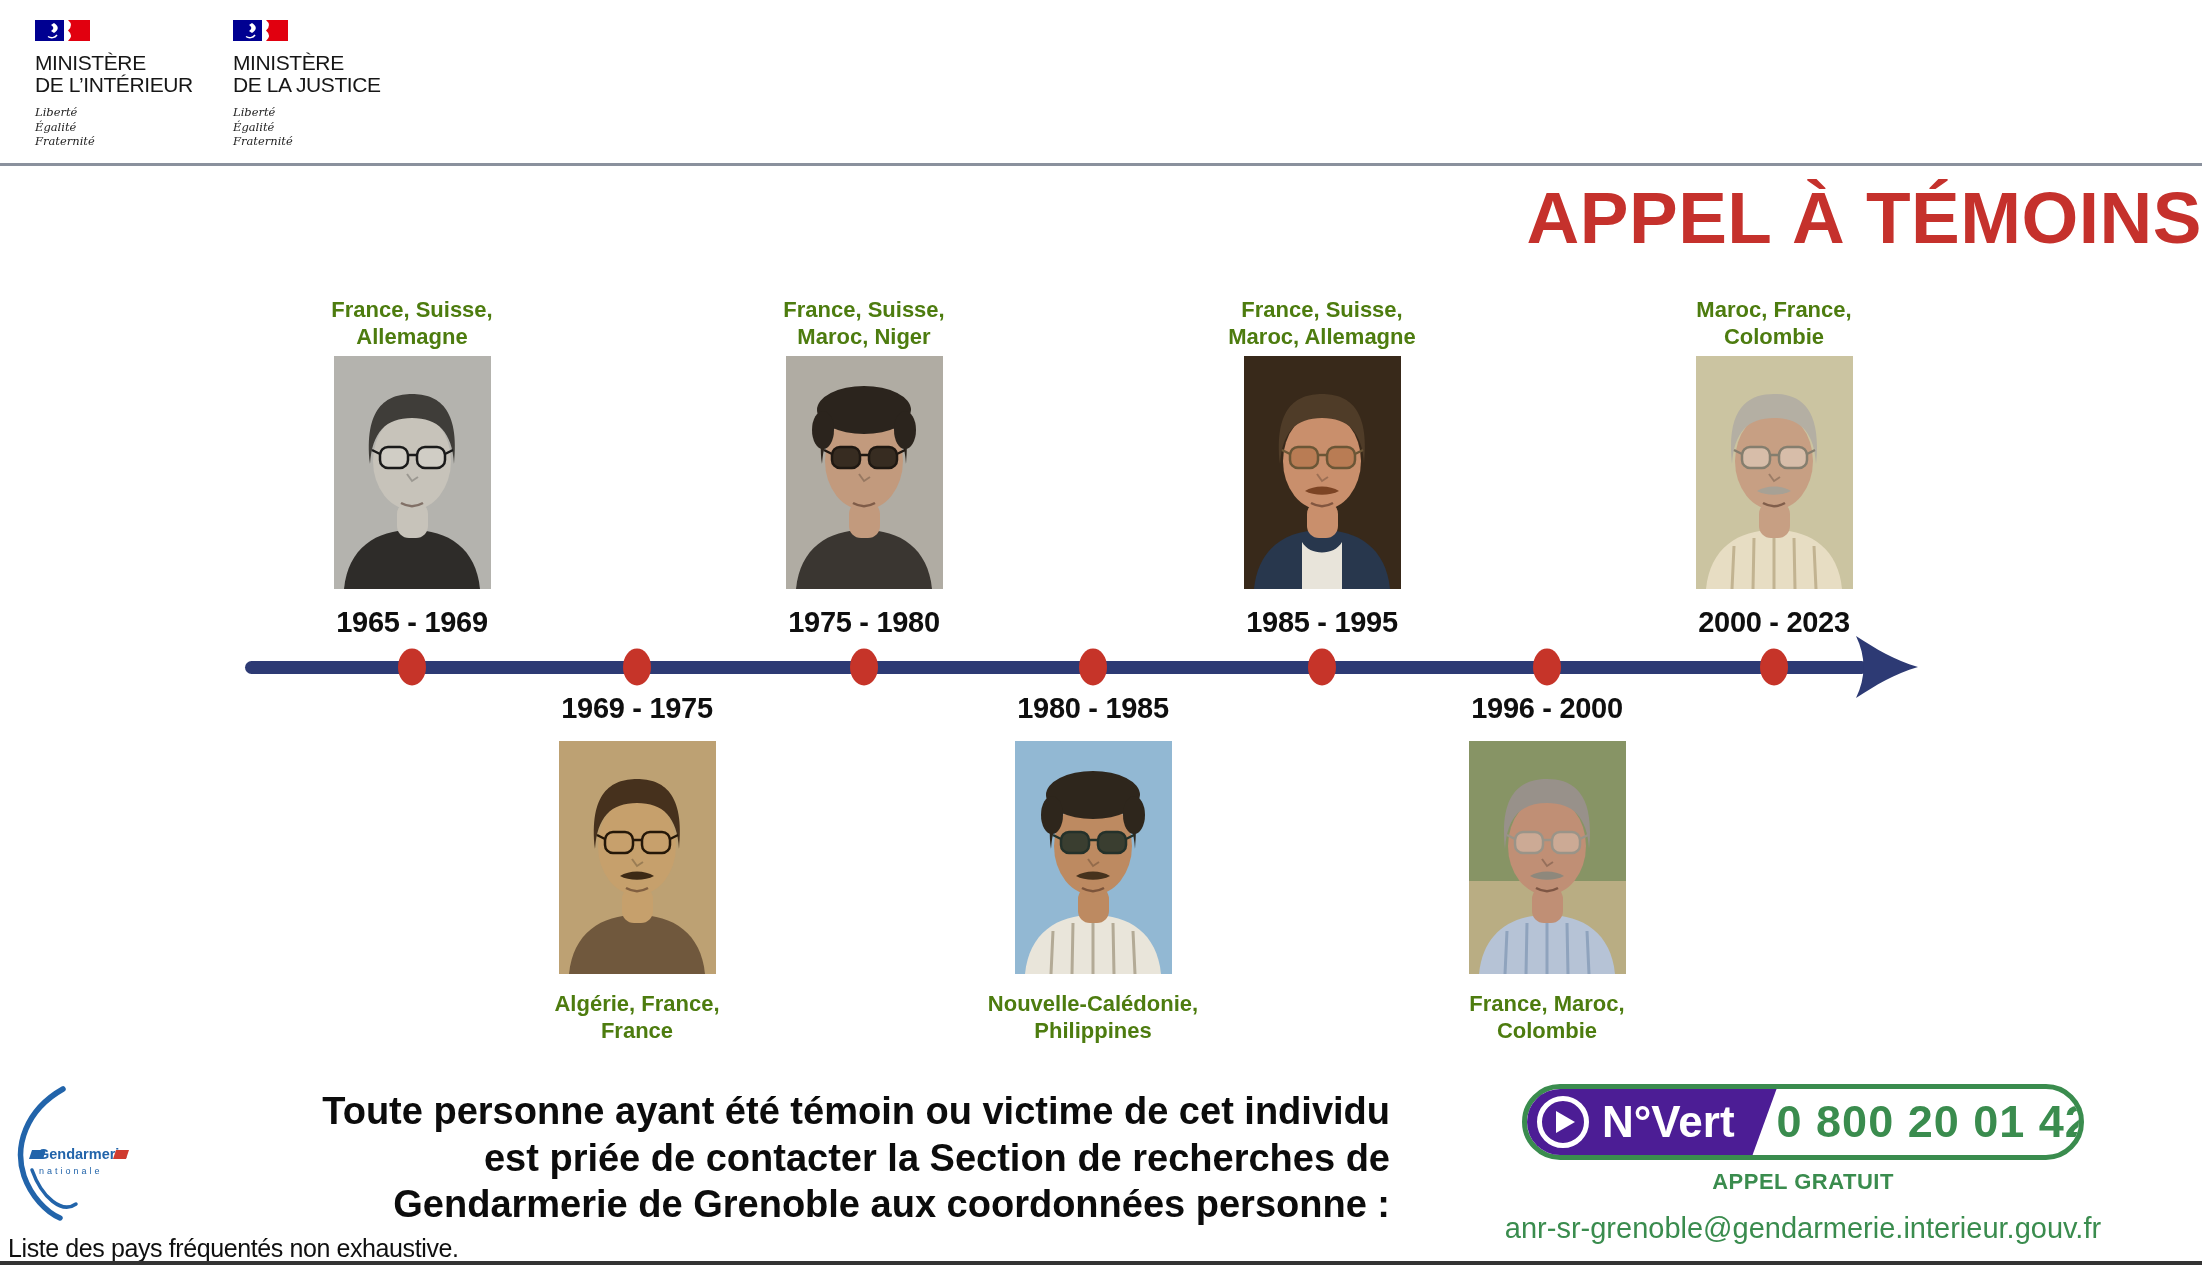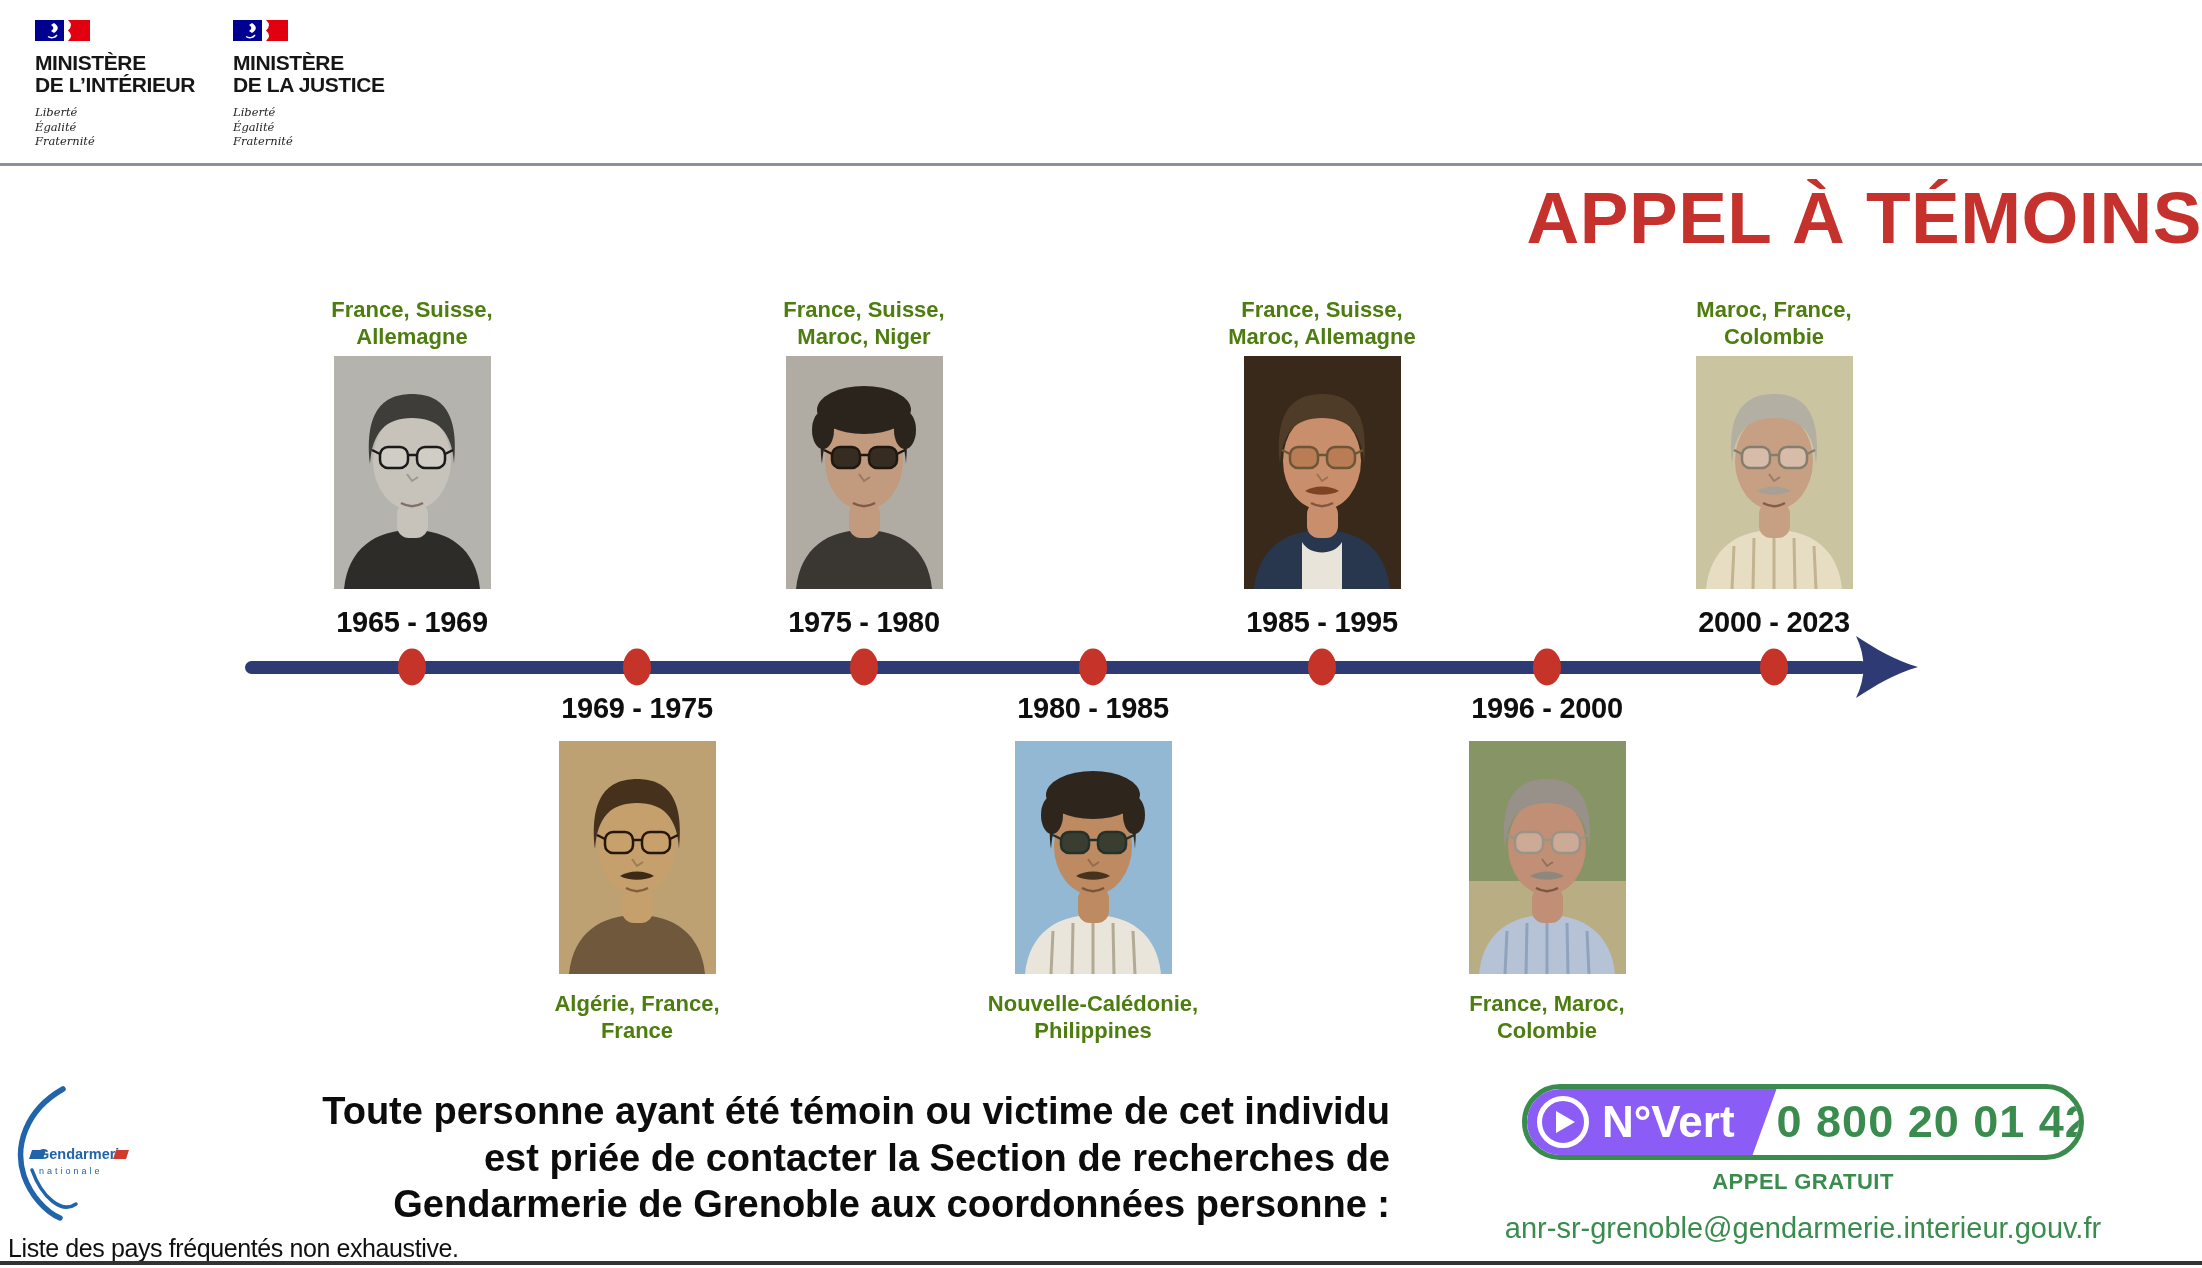--- a/index.html
+++ b/index.html
@@ -4,21 +4,21 @@
 <style>
   html,body{margin:0;padding:0;background:#ffffff;}
   body{width:2202px;height:1268px;position:relative;overflow:hidden;
        font-family:"Liberation Sans",sans-serif;color:#111;}
   .page{position:absolute;inset:0;}
 
   
   .ministry{position:absolute;top:20px;}
   .ministry.m1{left:35px;}
   .ministry.m2{left:233px;}
-  .ministry-name{font-weight:700;font-size:21px;line-height:22px;
+  .ministry-name{font-weight:400;font-size:21px;line-height:22px;
                  letter-spacing:-0.4px;color:#161616;margin-top:7px;white-space:nowrap;}
   .motto{margin-top:9px;font-family:"DejaVu Serif",serif;font-style:italic;
          font-size:11.5px;line-height:14.5px;color:#222;}
 
   
   .top-divider{position:absolute;left:0;top:163px;width:100%;height:3px;background:#8a919d;}
   .title{position:absolute;left:0;top:176px;width:100%;text-align:right;
          font-size:73px;font-weight:700;letter-spacing:0.5px;color:#c5312c;}
 
   
@@ -39,21 +39,21 @@
   .entry.below .photo{margin-top:16px;}
 
   
   .gn-logo{position:absolute;left:8px;top:1086px;}
   .appeal{position:absolute;left:210px;top:1088px;width:1180px;text-align:right;
           font-size:38px;font-weight:700;line-height:46.5px;color:#0c0c0c;}
   .footer-right{position:absolute;left:1478px;top:1084px;width:650px;text-align:center;}
   .nvert-badge{width:562px;height:76px;margin:0 auto;box-sizing:border-box;
                border:5px solid #3a8c4e;border-radius:40px;background:#fff;
                display:flex;align-items:stretch;overflow:hidden;}
-  .nvert-left{background:#8b5cf6;display:flex;align-items:center;
+  .nvert-left{background:#4c1d95;display:flex;align-items:center;
               padding:0 34px 0 10px;
               clip-path:polygon(0 0,100% 0,calc(100% - 24px) 100%,0 100%);}
   .nvert-play{width:42px;height:42px;border:5px solid #fff;border-radius:50%;
               display:flex;align-items:center;justify-content:center;margin-right:13px;flex:none;}
   .nvert-play::after{content:"";border-left:19px solid #fff;border-top:11px solid transparent;
               border-bottom:11px solid transparent;margin-left:5px;}
   .nvert-label{color:#fff;font-size:44px;font-weight:700;padding-right:8px;white-space:nowrap;}
   .nvert-number{flex:1;display:flex;align-items:center;justify-content:center;
               color:#3a8c4e;font-size:45px;font-weight:700;letter-spacing:1px;white-space:nowrap;}
   .appel-gratuit{margin-top:9px;color:#3a8c4e;font-size:22px;font-weight:700;letter-spacing:0.5px;}

